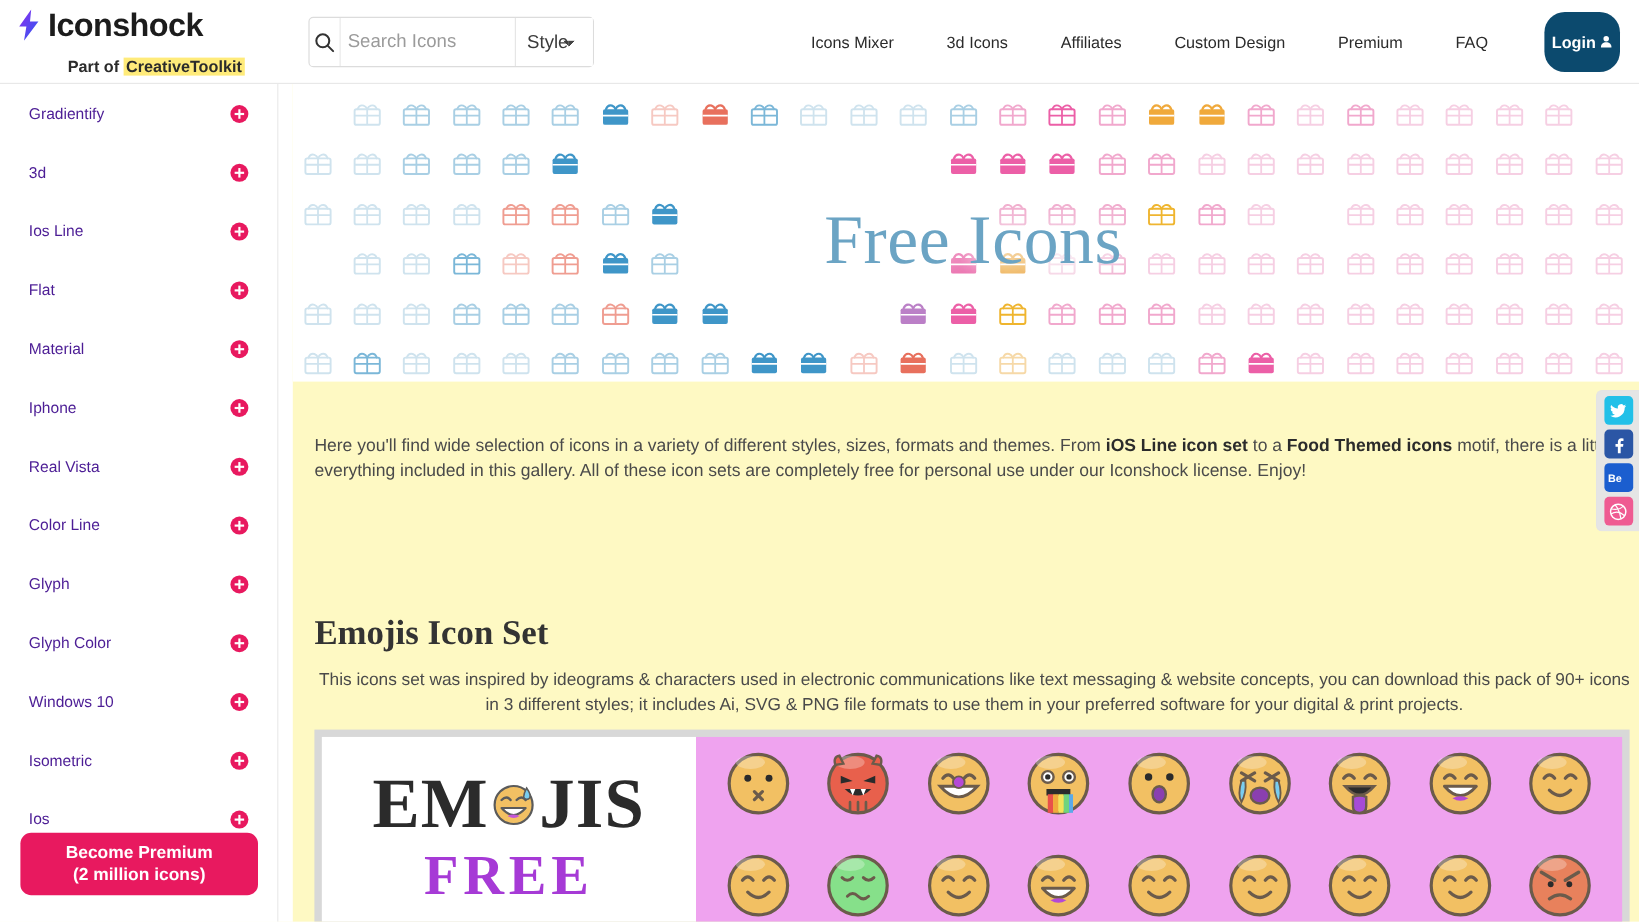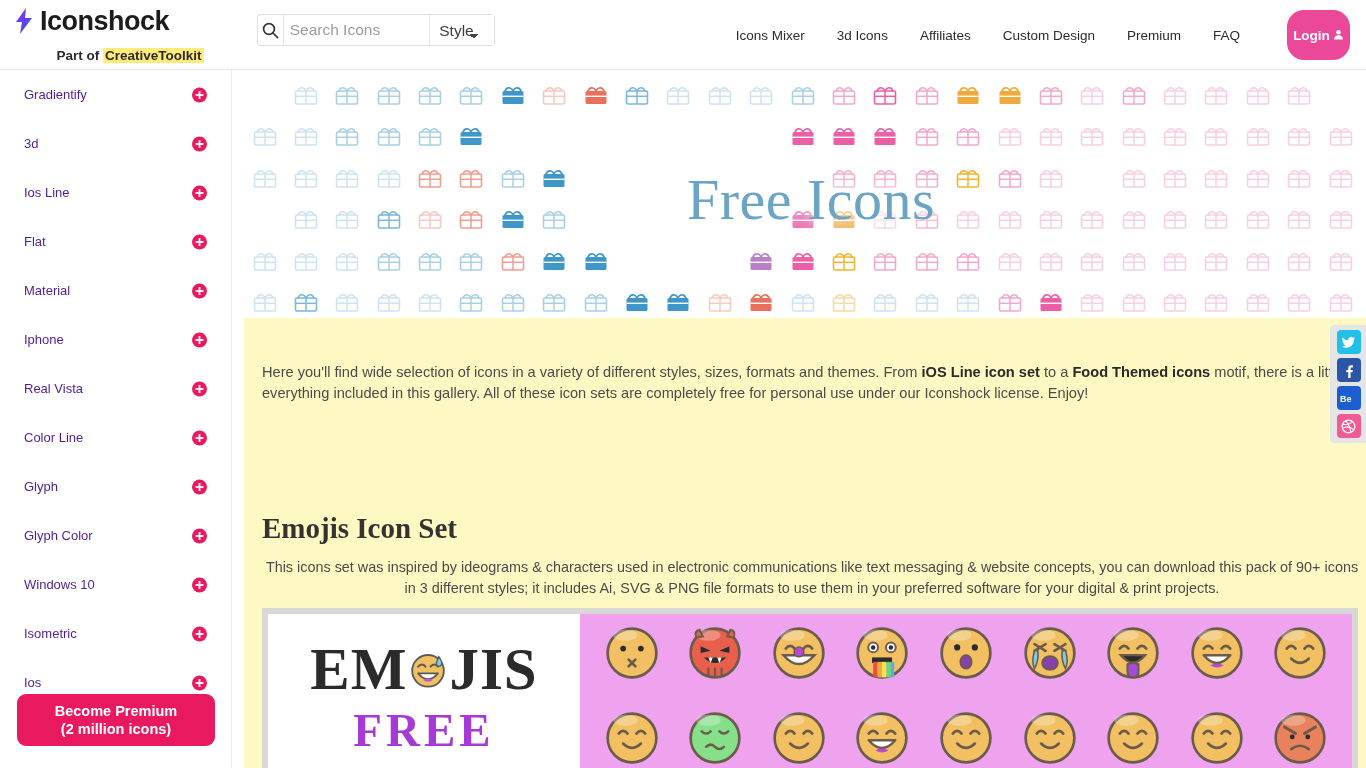--- a/index.html
+++ b/index.html
@@ -26,21 +26,21 @@
     letter-spacing: -0.5px; line-height: 30px;
   }
   .logo-sub {
     font-size: 13.5px; color: #2b2b2b; margin-top: 12px; text-align: center;
     width: 232px; font-weight: 600;
   }
   .logo-sub .hl { background: #ffeb7a; padding: 0 2px; font-weight: bold; }
 
   .searchbar {
     position: absolute; left: 257px; top: 14px;
-    height: 32px; width: 238px;
+    height: 42px; width: 238px;
     border: 1px solid #dcdcdc; border-radius: 4px;
     display: flex; align-items: stretch; background: #fff;
   }
   .search-ico-box {
     width: 38px; display: flex; align-items: center; justify-content: center;
     border-right: 1px solid #e6e6e6;
   }
   .search-input {
     flex: 1 1 auto; border: none; outline: none; font-size: 15.5px;
     color: #555; padding: 0 6px; font-family: "Liberation Sans", sans-serif;
@@ -54,29 +54,29 @@
     -webkit-appearance: none; appearance: none;
     background-image:
       linear-gradient(45deg, transparent 50%, #444 50%),
       linear-gradient(135deg, #444 50%, transparent 50%);
     background-position: calc(100% - 20px) 19px, calc(100% - 15px) 19px;
     background-size: 5px 5px, 5px 5px;
     background-repeat: no-repeat;
   }
 
   .topnav { position: absolute; right: 112px; top: 0; height: 70px;
-            display: flex; align-items: center; gap: 4px; }
+            display: flex; align-items: center; gap: 16px; }
   .topnav a {
     font-size: 13.5px; color: #2b2b2b; text-decoration: none;
     padding: 0 14px; white-space: nowrap;
   }
   .login-btn {
     position: absolute; right: 16px; top: 10px;
     width: 63px; height: 50px; border-radius: 17px;
-    background: #ec4899; color: #fff;
+    background: #0c4a6e; color: #fff;
     display: flex; align-items: center; justify-content: center;
     gap: 3px; font-size: 13.5px; font-weight: bold; cursor: pointer;
     border: none;
   }
 
   
   .sidebar {
     position: absolute; left: 0; top: 70px;
     width: 232px; height: 698px;
     background: #fff; border-right: 1px solid #eaeaea;

